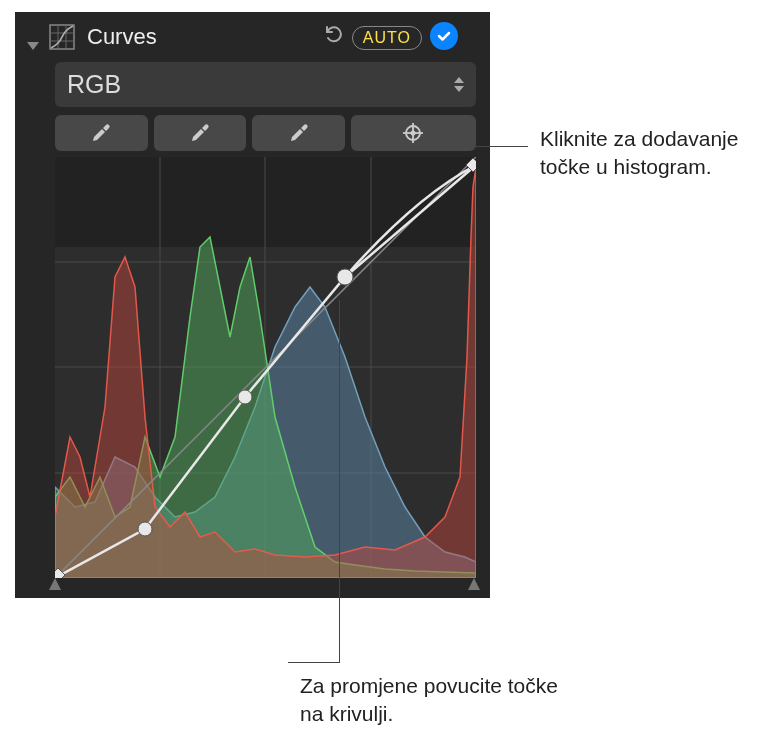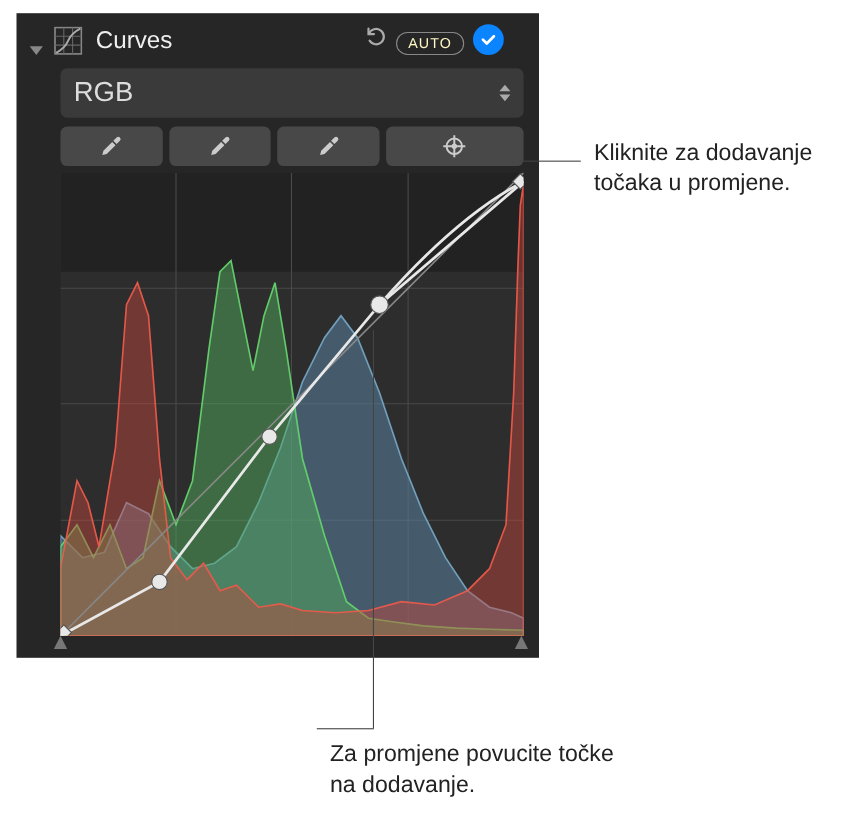--- a/index.html
+++ b/index.html
@@ -56,22 +56,22 @@
     .header-spacer {
       flex: 1;
     }
     .reset-icon {
       color: #aaa;
       font-size: 20px;
       cursor: pointer;
     }
     .auto-btn {
       border: 1.5px solid #888;
-      color: #fef9c3;
-      font-size: 13px;
+      color: #fde047;
+      font-size: 16px;
       padding: 2px 10px;
       border-radius: 12px;
       background: transparent;
       cursor: pointer;
       letter-spacing: 1px;
     }
     .checkmark {
       width: 28px;
       height: 28px;
       border-radius: 50%;
@@ -318,17 +318,17 @@
       </svg>
   </div>
   <div class="slider-handle slider-right">
     <svg viewBox="0 0 16 16">
         <path d="M 8 2 L 14 14 L 2 14 Z" fill="#777"></path>
       </svg>
   </div>
 </div>
 
 <div class="callout-line line-1"></div>
-<div class="callout callout-1">Kliknite za dodavanje točaka u promjene.</div>
+<div class="callout callout-1">Kliknite za dodavanje točke u histogram.</div>
 
 <div class="callout-line line-2a"></div>
 <div class="callout-line line-2b"></div>
-<div class="callout callout-2">Za promjene povucite točke na dodavanje.</div>
+<div class="callout callout-2">Za promjene povucite točke na krivulji.</div>
 
 </body></html>

